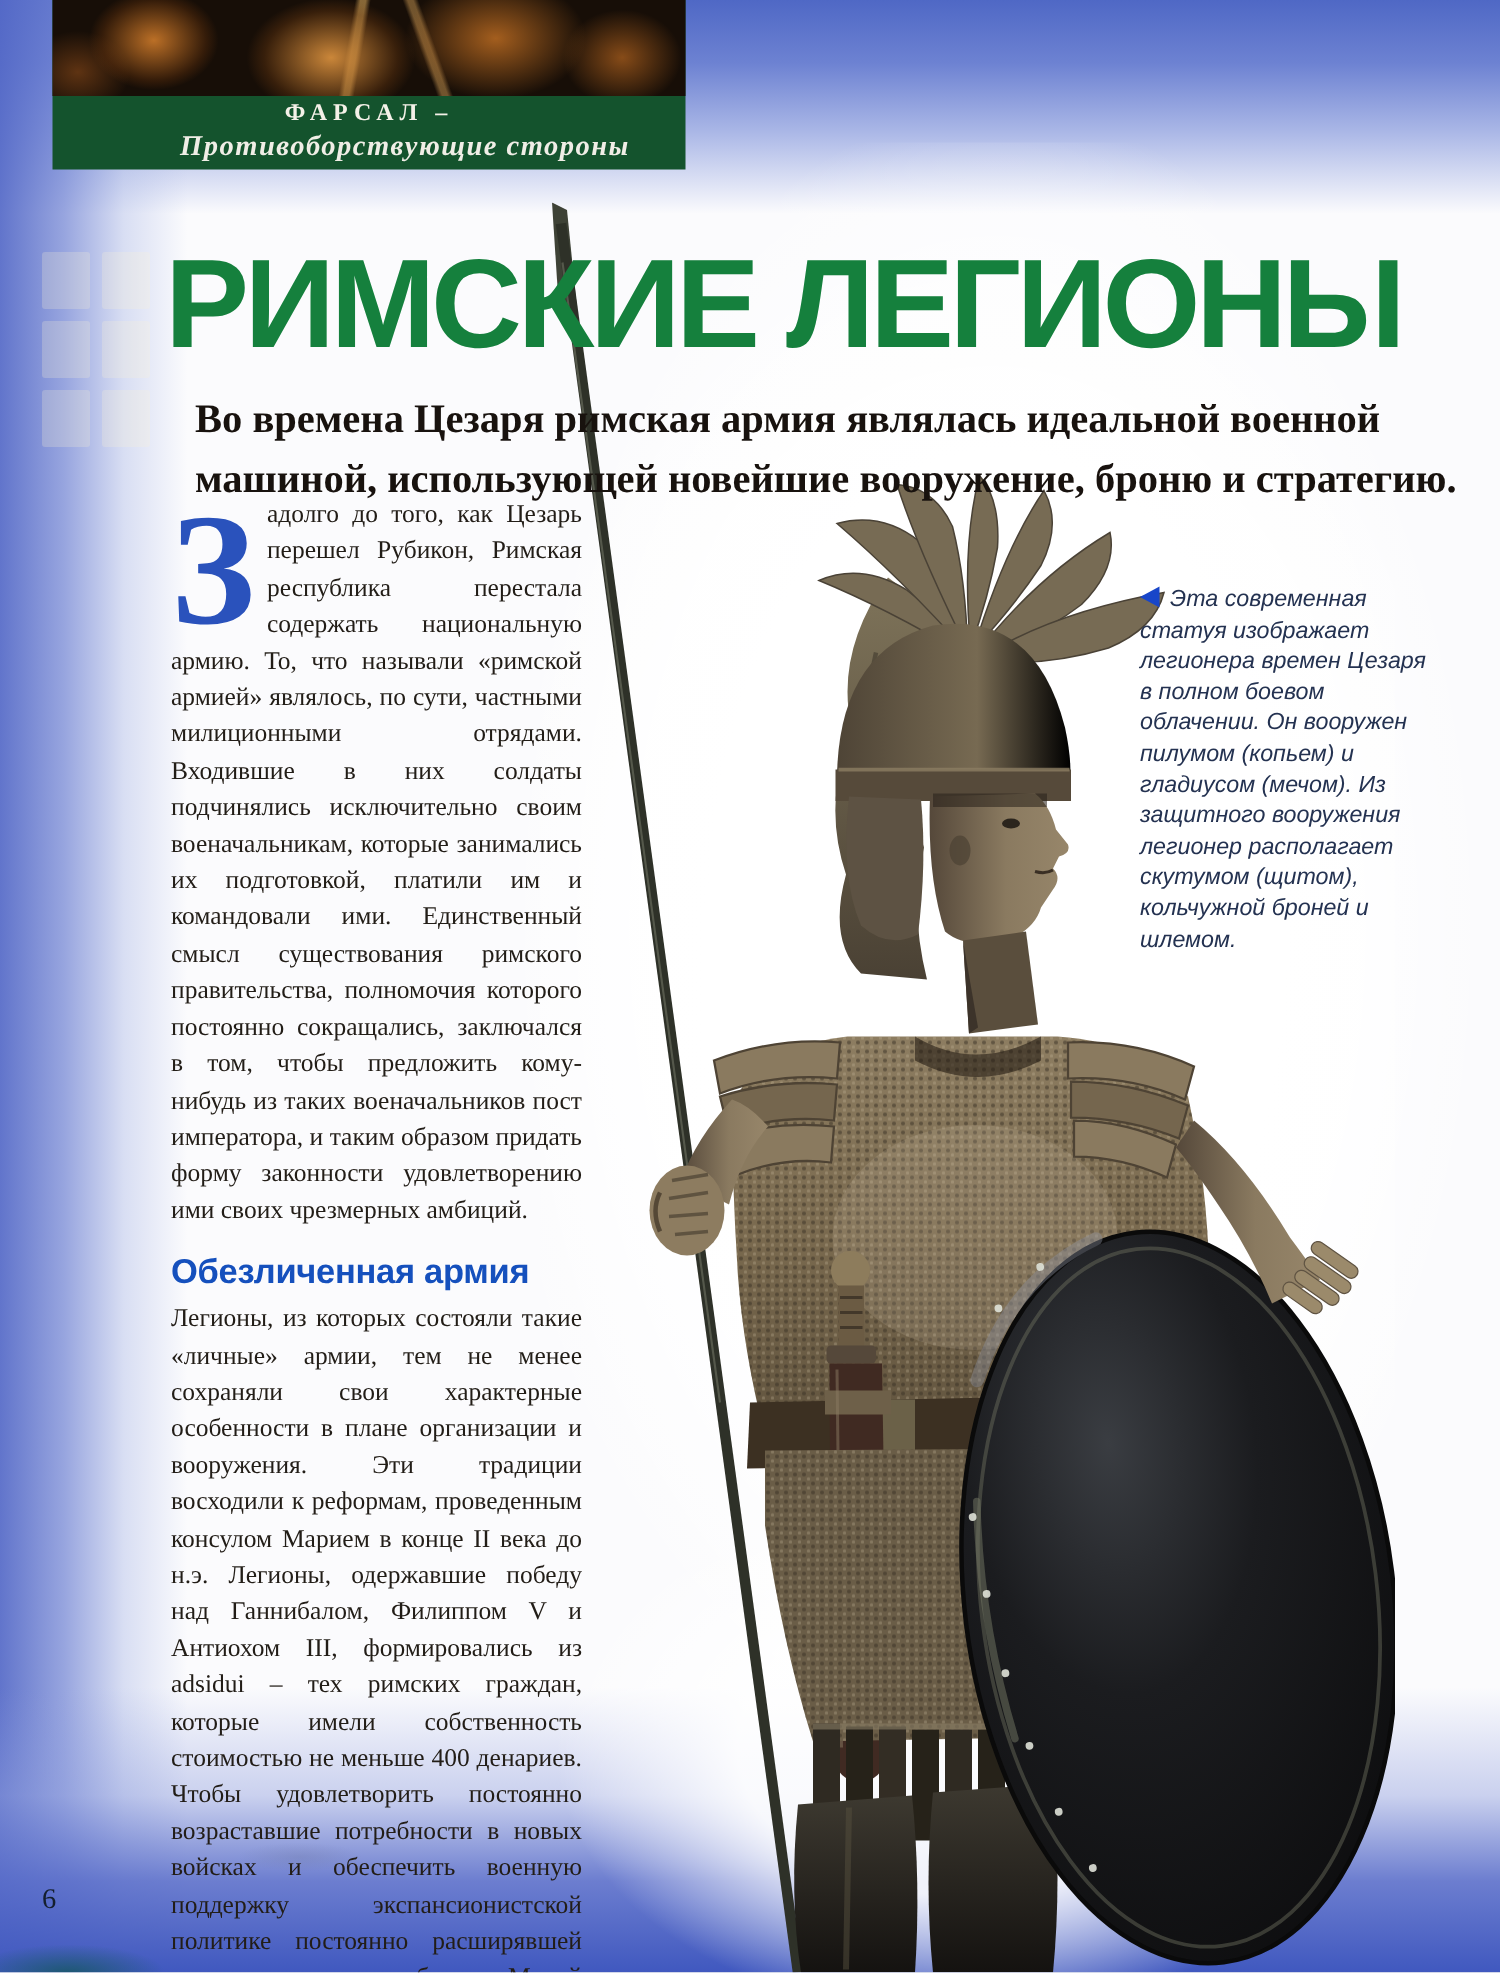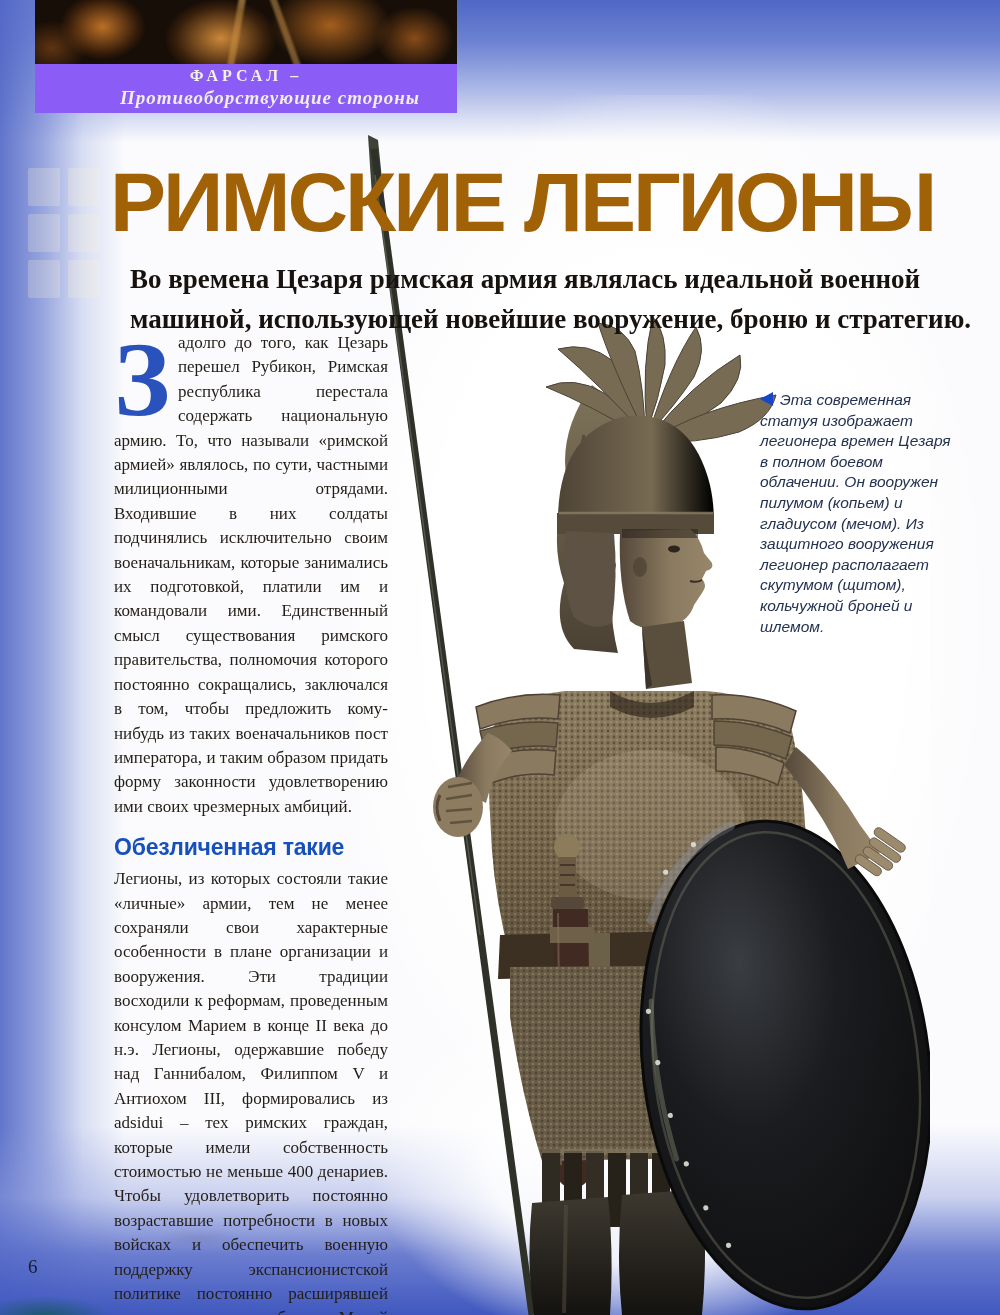--- a/index.html
+++ b/index.html
@@ -17,35 +17,35 @@
   .bg-bottom{position:absolute;left:0;top:1125px;width:1000px;height:190px;z-index:0;
     background:linear-gradient(180deg,rgba(255,255,255,0) 0%,rgba(142,157,221,.45) 38%,
                rgba(88,108,201,.88) 68%,#4058bf 100%);}
   .bg-bottom::after{content:"";position:absolute;left:0;bottom:0;width:160px;height:45px;
     background:radial-gradient(ellipse 90px 26px at 45px 100%,rgba(18,88,88,.75),transparent 72%);}
   .smudge{position:absolute;left:140px;top:1222px;width:120px;height:32px;z-index:1;
     background:radial-gradient(ellipse 55px 13px at 50% 50%,rgba(105,115,155,.25),transparent 75%);}
   .halo{position:absolute;left:345px;top:95px;width:640px;height:1190px;z-index:1;
     background:radial-gradient(ellipse 52% 46% at 50% 44%,#ffffff 58%,rgba(255,255,255,0) 100%);}
   
-  .banner{position:absolute;left:35px;top:0;width:422px;height:113px;z-index:5;background:#8b5cf6;}
+  .banner{position:absolute;left:35px;top:0;width:422px;height:113px;z-index:5;background:#14532d;}
   .banner-art{position:absolute;left:0;top:0;width:100%;height:64px;background-color:#170e07;
     background-image:
       radial-gradient(ellipse 60px 46px at 16% 42%,rgba(205,122,42,.9),rgba(120,60,15,.3) 58%,transparent 72%),
       radial-gradient(ellipse 74px 52px at 44% 60%,rgba(218,145,62,.92),rgba(130,70,20,.3) 60%,transparent 76%),
       radial-gradient(ellipse 84px 56px at 70% 40%,rgba(188,108,34,.85),transparent 72%),
       radial-gradient(ellipse 52px 42px at 90% 60%,rgba(172,96,30,.75),transparent 76%),
       radial-gradient(ellipse 46px 36px at 4% 75%,rgba(142,76,26,.6),transparent 76%),
       linear-gradient(100deg,transparent 46.6%,rgba(226,176,94,.55) 47.4%,rgba(226,176,94,.55) 48.2%,transparent 49%),
       linear-gradient(70deg,transparent 57.6%,rgba(204,154,84,.5) 58.4%,rgba(204,154,84,.5) 59.2%,transparent 60%);}
   .banner-text{position:absolute;left:0;top:64px;width:100%;height:49px;text-align:center;color:#f4f1e8;}
   .kicker{font:700 16px/20px "Liberation Serif",serif;letter-spacing:4px;margin-top:2px;}
   .subkicker{font:italic 700 19px/23px "Liberation Serif",serif;letter-spacing:1px;color:#f0eee6;margin-left:48px;}
   
-  .title{position:absolute;left:110px;top:160px;z-index:5;margin:0;color:#a16207;
+  .title{position:absolute;left:110px;top:160px;z-index:5;margin:0;color:#15803d;
     font:700 84px/1 "Liberation Sans",sans-serif;letter-spacing:-3px;white-space:nowrap;}
   .lede{position:absolute;left:114px;top:243px;width:858px;z-index:5;margin:16px;color:#18120e;
     font:700 27px/40px "Liberation Serif",serif;}
   .col{position:absolute;left:114px;top:331px;width:274px;z-index:5;color:#221d17;}
   .body{margin:0;text-align:justify;font:400 17px/24.4px "Liberation Serif",serif;}
   .dropcap{float:left;font:700 106px/0.78 "Liberation Serif",serif;color:#2a52bc;
     margin:8px 8px 0 0;}
   .sec-head{margin:15px 0 7px 0;color:#1550bd;letter-spacing:-0.2px;
     font:700 23px/26px "Liberation Sans",sans-serif;}
   
@@ -248,21 +248,21 @@
       <div class="kicker">ФАРСАЛ –</div>
       <div class="subkicker">Противоборствующие стороны</div>
     </div>
   </header>
 
   <h1 class="title">РИМСКИЕ ЛЕГИОНЫ</h1>
   <p class="lede">Во времена Цезаря римская армия являлась идеальной военной машиной, использующей новейшие вооружение, броню и стратегию.</p>
 
   <div class="col">
     <p class="body"><span class="dropcap">З</span><span>адолго до того, как Цезарь перешел Рубикон, Римская республика перестала содержать национальную армию. То, что называли «римской армией» являлось, по сути, частными милиционными отрядами. Входившие в них солдаты подчинялись исключительно своим военачальникам, которые занимались их подготовкой, платили им и командовали ими. Единственный смысл существования римского правительства, полномочия которого постоянно сокращались, заключался в том, чтобы предложить кому-нибудь из таких военачальников пост императора, и таким образом придать форму законности удовлетворению ими своих чрезмерных амбиций.</span></p>
-    <h2 class="sec-head">Обезличенная такие</h2>
+    <h2 class="sec-head">Обезличенная армия</h2>
     <p class="body">Легионы, из которых состояли такие «личные» армии, тем не менее сохраняли свои характерные особенности в плане организации и вооружения. Эти традиции восходили к реформам, проведенным консулом Марием в конце II века до н.э. Легионы, одержавшие победу над Ганнибалом, Филиппом V и Антиохом III, формировались из adsidui – тех римских граждан, которые имели собственность стоимостью не меньше 400 денариев. Чтобы удовлетворить постоянно возраставшие потребности в новых войсках и обеспечить военную поддержку экспансионистской политике постоянно расширявшей свои границы республики, Марий довел до логического завершения тенденцию постоянного понижения имущественного ценза и отменил его. Единое вооружение и снаряжение теперь обеспечивало государство. Это привело к обезличиванию армии, ранее делившейся на множество категорий в зависимости от социального происхождения: триариев, самых состоятельных и лучше всех снаряженных ветеранов; принципов, гастатов и велитов – самых бедных воинов, которые не</p>
   </div>
 
   <aside class="caption">
     <span class="cap-arrow"></span><span>Эта современная статуя изображает легионера времен Цезаря в полном боевом облачении. Он вооружен пилумом (копьем) и гладиусом (мечом). Из защитного вооружения легионер располагает скутумом (щитом), кольчужной броней и шлемом.</span>
   </aside>
 
   <div class="pageno">6</div>
 </div>
 

